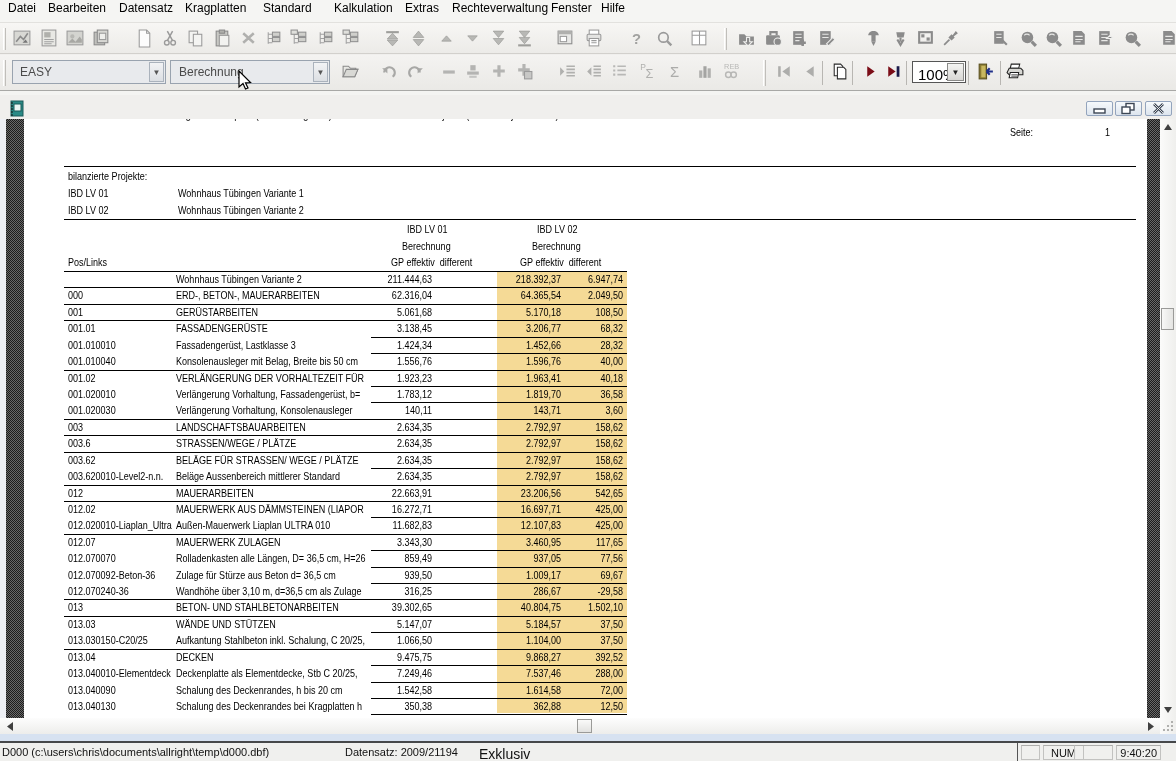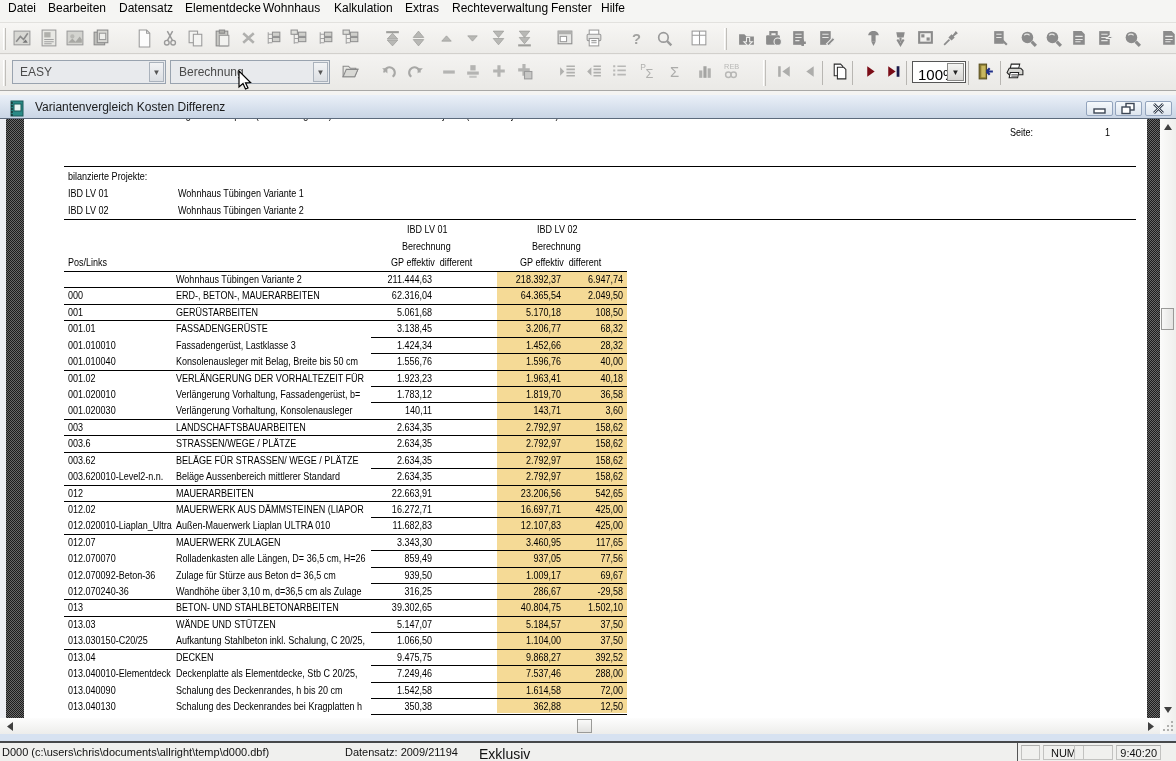--- a/index.html
+++ b/index.html
@@ -41,22 +41,22 @@
   font-size:11px;color:#111}
 .combo{position:absolute;top:60px;height:24px;background:#e8eaed;border:1px solid #99a3af;font-size:12px;color:#4a4a4a}
 .combo .cbtn{position:absolute;right:1px;top:1px;width:15px;height:20px;background:linear-gradient(#f2f3f5,#dcdfe3);
   border:1px solid #aab2bc;text-align:center;font-size:8px;color:#555;line-height:19px}
 </style></head><body>
 <div id="root">
 <div id="menubar"></div>
 <div class="mi" style="left:8px">Datei</div>
 <div class="mi" style="left:48px">Bearbeiten</div>
 <div class="mi" style="left:119px">Datensatz</div>
-<div class="mi" style="left:185px">Elementdecke</div>
-<div class="mi" style="left:263px">Wohnhaus</div>
+<div class="mi" style="left:185px">Kragplatten</div>
+<div class="mi" style="left:263px">Standard</div>
 <div class="mi" style="left:334px">Kalkulation</div>
 <div class="mi" style="left:405px">Extras</div>
 <div class="mi" style="left:452px">Rechteverwaltung</div>
 <div class="mi" style="left:551px">Fenster</div>
 <div class="mi" style="left:601px">Hilfe</div>
 <div id="tb1"></div>
     <div id="tb2"></div>
 <div class="grip" style="left:3px;top:28px;height:22px"></div>
 <div class="grip" style="left:3px;top:60px;height:26px"></div>
 <div class="grip" style="left:724px;top:28px;height:22px"></div>
@@ -343,23 +343,20 @@
       <span class="cbtn">▼</span>
     </div>
 <div class="abs" style="left:912px;top:61px;width:54px;height:22px;background:#fff;border:1px solid #555">
       <span style="position:absolute;left:5px;top:4px;font-size:15px;color:#000">100%</span>
     </div>
 <div class="abs" style="left:947px;top:63px;width:17px;height:18px;background:linear-gradient(#f4f4f2,#d8d7d4);border:1px solid #8a8a88;text-align:center;font-size:8px;color:#222;line-height:17px">▼</div>
 <svg class="abs" style="left:236px;top:70px" width="20" height="24" viewBox="0 0 20 24">
       <path d="M3 1 L3 17 L7 13.5 L9.5 19 L12 18 L9.5 12.8 L14.5 12.5 Z" fill="#fff" stroke="#000" stroke-width="1.2"></path>
     </svg>
 <div style="position:absolute;left:0;top:91px;width:1176px;height:4px;background:#f4f4f2"></div>
-<div id="mdittl">
-      <span class="t">Variantenvergleich Kosten Differenz</span>
-    </div>
 <svg class="abs" style="left:9px;top:100px" width="15" height="17" viewBox="0 0 15 17">
       <rect x="2" y="1" width="12" height="15" fill="#2a8a86" stroke="#1a5a58"></rect>
       <rect x="5" y="4" width="7" height="7" fill="#e8f4f2" stroke="#1a5a58"></rect>
       <path d="M2 3 h2 M2 6 h2 M2 9 h2 M2 12 h2 M2 15 h2" stroke="#111" stroke-width="1.2"></path>
     </svg>
 <div class="wbtn" style="left:1086px"></div>
 <div class="wbtn" style="left:1115px"></div>
 <div class="wbtn" style="left:1145px"></div>
 <svg class="abs" style="left:1086px;top:101px" width="27" height="15" viewBox="0 0 27 15">
       <rect x="8" y="8" width="11" height="4" fill="#fff" stroke="#3c4654" stroke-width="1.4"></rect>

